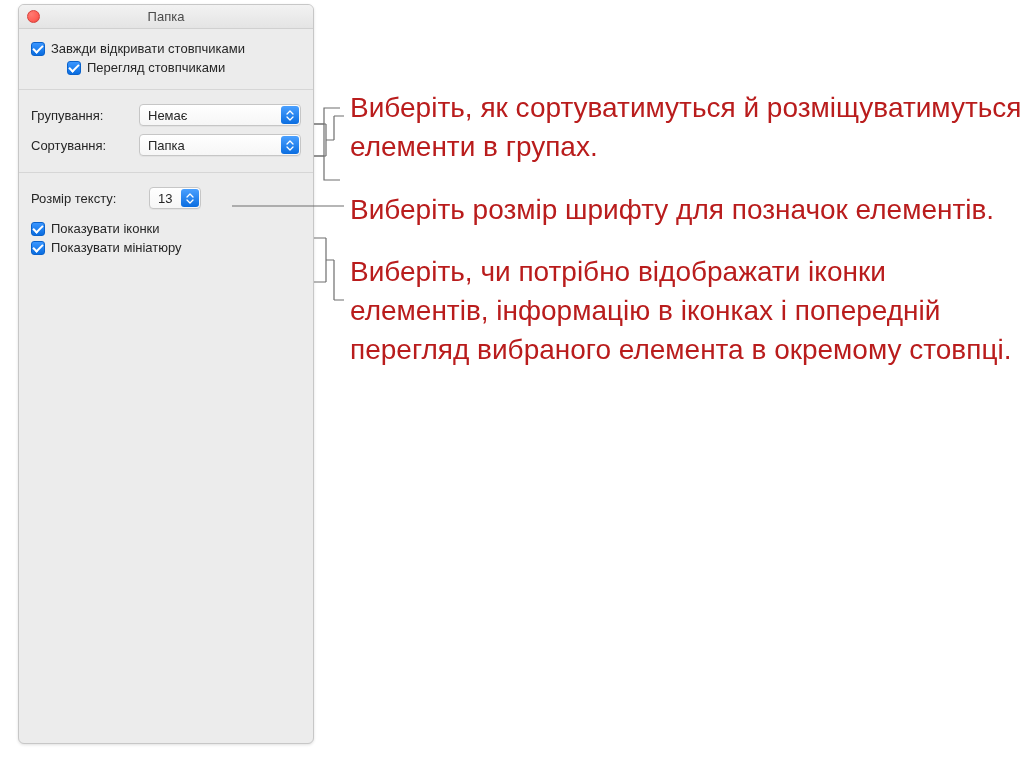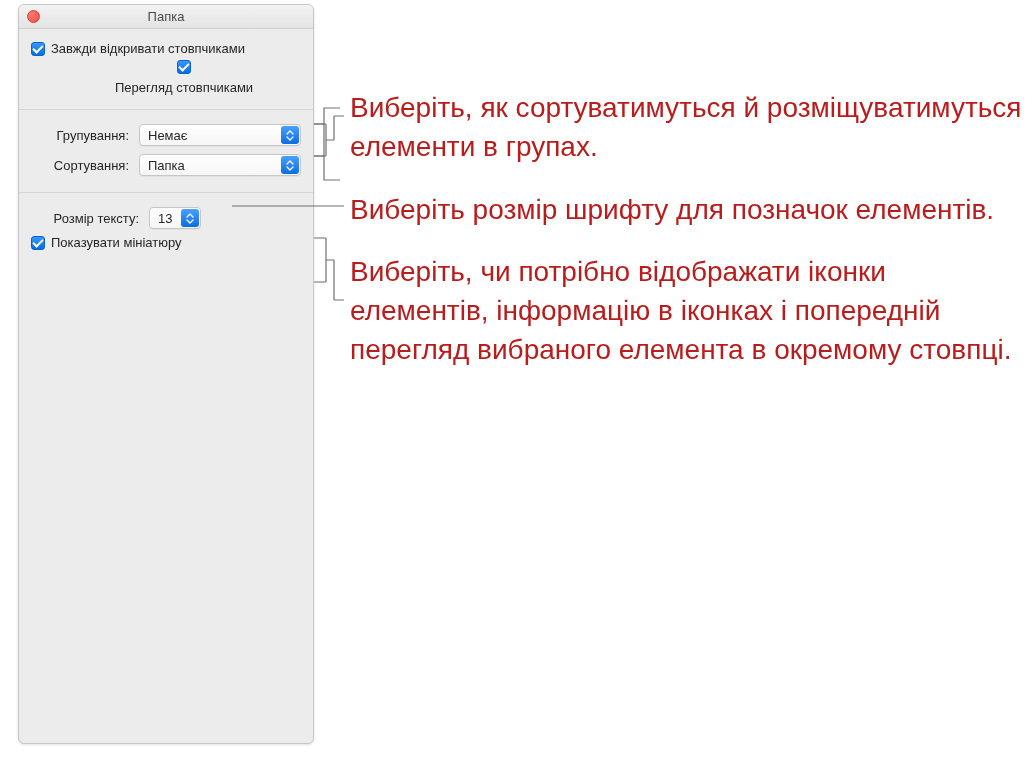--- a/index.html
+++ b/index.html
@@ -66,21 +66,20 @@
     display: flex;
     align-items: center;
     gap: 6px;
     padding: 2px 0;
     font-size: 13px;
     color: #262626;
     text-align: right;
   }
   .chk-row.indent {
     margin-left: 36px;
-    flex-direction: column;
   }
 
   .mac-checkbox {
     width: 14px;
     height: 14px;
     border-radius: 3px;
     background: linear-gradient(#3a96ff, #0a6de0);
     border: 1px solid #0a62cb;
     position: relative;
     flex-shrink: 0;
@@ -100,21 +99,21 @@
   
   .form-row {
     display: flex;
     align-items: center;
     gap: 10px;
     padding: 4px 0;
   }
   .form-label {
     font-size: 13px;
     color: #262626;
-    text-align: right;
+    text-align: left;
     flex-shrink: 0;
   }
 
   .popup {
     position: relative;
     height: 22px;
     background: linear-gradient(#ffffff, #f6f6f6);
     border: 1px solid #c6c6c6;
     border-radius: 4px;
     font-size: 13px;
@@ -217,20 +216,24 @@
           <svg width="8" height="5" viewBox="0 0 8 5">
               <path d="M1 4 L4 1 L7 4" stroke="#fff" stroke-width="1.3" fill="none" stroke-linecap="round" stroke-linejoin="round"></path>
             </svg>
           <svg width="8" height="5" viewBox="0 0 8 5">
               <path d="M1 1 L4 4 L7 1" stroke="#fff" stroke-width="1.3" fill="none" stroke-linecap="round" stroke-linejoin="round"></path>
             </svg>
         </span>
       </div>
     </div>
 
+    <div class="chk-row" style="margin-top:6px;">
+      <span class="mac-checkbox"></span>
+      <span>Показувати іконки</span>
+    </div>
     <div class="chk-row">
       <span class="mac-checkbox"></span>
       <span>Показувати мініатюру</span>
     </div>
   </div>
 </div>
 
 <div class="callout" style="left:350px; top:88px;">Виберіть, як сортуватимуться й розміщуватимуться елементи в групах.</div>
 <div class="callout" style="left:350px; top:190px;">Виберіть розмір шрифту для позначок елементів.</div>
 <div class="callout" style="left:350px; top:252px;">Виберіть, чи потрібно відображати іконки елементів, інформацію в іконках і попередній перегляд вибраного елемента в окремому стовпці.</div>

